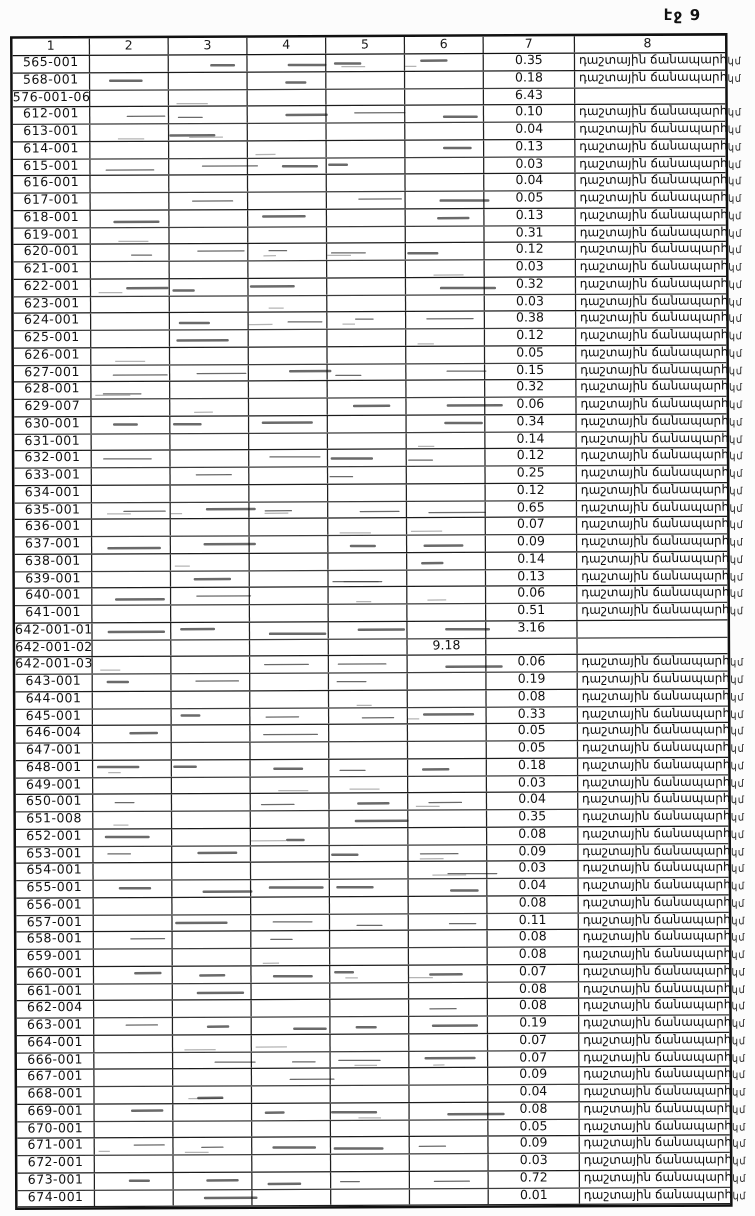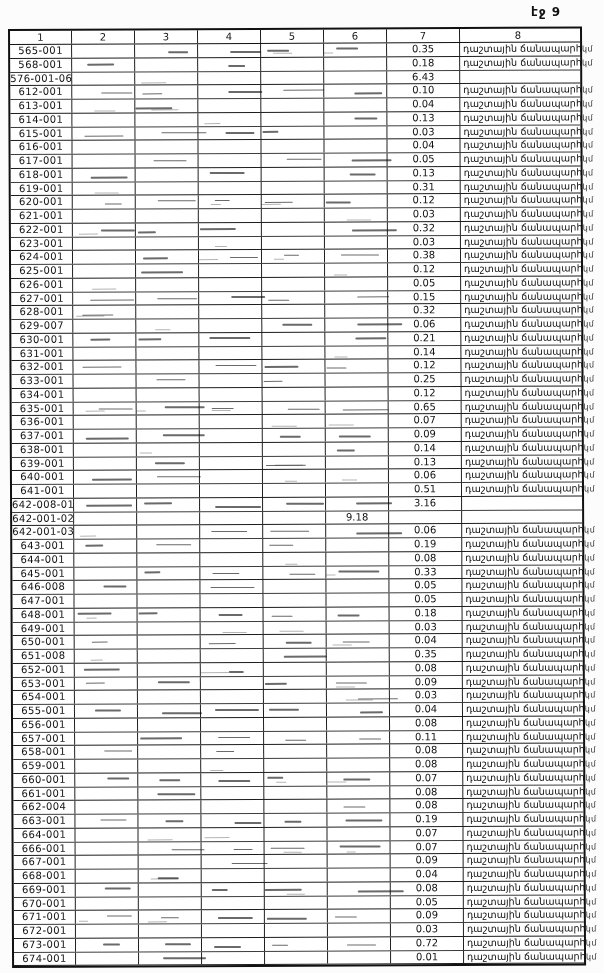--- a/index.html
+++ b/index.html
@@ -290,21 +290,21 @@
           <div class="c val">0.06</div>
           <div class="c road"><span>դաշտային ճանապարհ</span><span class="unit">կմ</span></div>
         </div>
         <div class="row">
           <div class="c code">630-001</div>
           <div class="c empty smudge" style="--sl: 27%; --sw: 32%; --st: 42%;"></div>
           <div class="c empty smudge" style="--sl: 3%; --sw: 38%; --st: 43%;"></div>
           <div class="c empty smudge" style="--sl: 16%; --sw: 66%; --st: 36%;"></div>
           <div class="c empty"></div>
           <div class="c empty smudge" style="--sl: 49%; --sw: 49%; --st: 44%;"></div>
-          <div class="c val">0.21</div>
+          <div class="c val">0.34</div>
           <div class="c road"><span>դաշտային ճանապարհ</span><span class="unit">կմ</span></div>
         </div>
         <div class="row">
           <div class="c code">631-001</div>
           <div class="c empty"></div>
           <div class="c empty"></div>
           <div class="c empty"></div>
           <div class="c empty"></div>
           <div class="c empty smudge2" style="--tl: 15%; --tw: 20%; --tt: 85%;"></div>
           <div class="c val">0.14</div>
@@ -404,21 +404,21 @@
           <div class="c code">641-001</div>
           <div class="c empty"></div>
           <div class="c empty"></div>
           <div class="c empty"></div>
           <div class="c empty"></div>
           <div class="c empty"></div>
           <div class="c val">0.51</div>
           <div class="c road"><span>դաշտային ճանապարհ</span><span class="unit">կմ</span></div>
         </div>
         <div class="row">
-          <div class="c code">642-008-01</div>
+          <div class="c code">642-001-01</div>
           <div class="c empty smudge" style="--sl: 19%; --sw: 74%; --st: 49%;"></div>
           <div class="c empty smudge" style="--sl: 11%; --sw: 46%; --st: 36%;"></div>
           <div class="c empty smudge" style="--sl: 24%; --sw: 74%; --st: 64%;"></div>
           <div class="c empty smudge" style="--sl: 37%; --sw: 62%; --st: 42%;"></div>
           <div class="c empty smudge" style="--sl: 48%; --sw: 58%; --st: 43%;"></div>
           <div class="c val">3.16</div>
           <div class="c road"></div>
         </div>
         <div class="row">
           <div class="c code">642-001-02</div>
@@ -464,21 +464,21 @@
           <div class="c code">645-001</div>
           <div class="c empty"></div>
           <div class="c empty smudge" style="--sl: 11%; --sw: 26%; --st: 36%;"></div>
           <div class="c empty smudge" style="--sl: 19%; --sw: 44%; --st: 49%;"></div>
           <div class="c empty smudge" style="--sl: 42%; --sw: 42%; --st: 57%;"></div>
           <div class="c empty smudge smudge2" style="--sl: 20%; --sw: 65%; --st: 35%; --tl: 0%; --tw: 15%; --tt: 70%;"></div>
           <div class="c val">0.33</div>
           <div class="c road"><span>դաշտային ճանապարհ</span><span class="unit">կմ</span></div>
         </div>
         <div class="row">
-          <div class="c code">646-008</div>
+          <div class="c code">646-004</div>
           <div class="c empty smudge" style="--sl: 47%; --sw: 37%; --st: 37%;"></div>
           <div class="c empty"></div>
           <div class="c empty smudge" style="--sl: 16%; --sw: 71%; --st: 51%;"></div>
           <div class="c empty"></div>
           <div class="c empty"></div>
           <div class="c val">0.05</div>
           <div class="c road"><span>դաշտային ճանապարհ</span><span class="unit">կմ</span></div>
         </div>
         <div class="row">
           <div class="c code">647-001</div>

